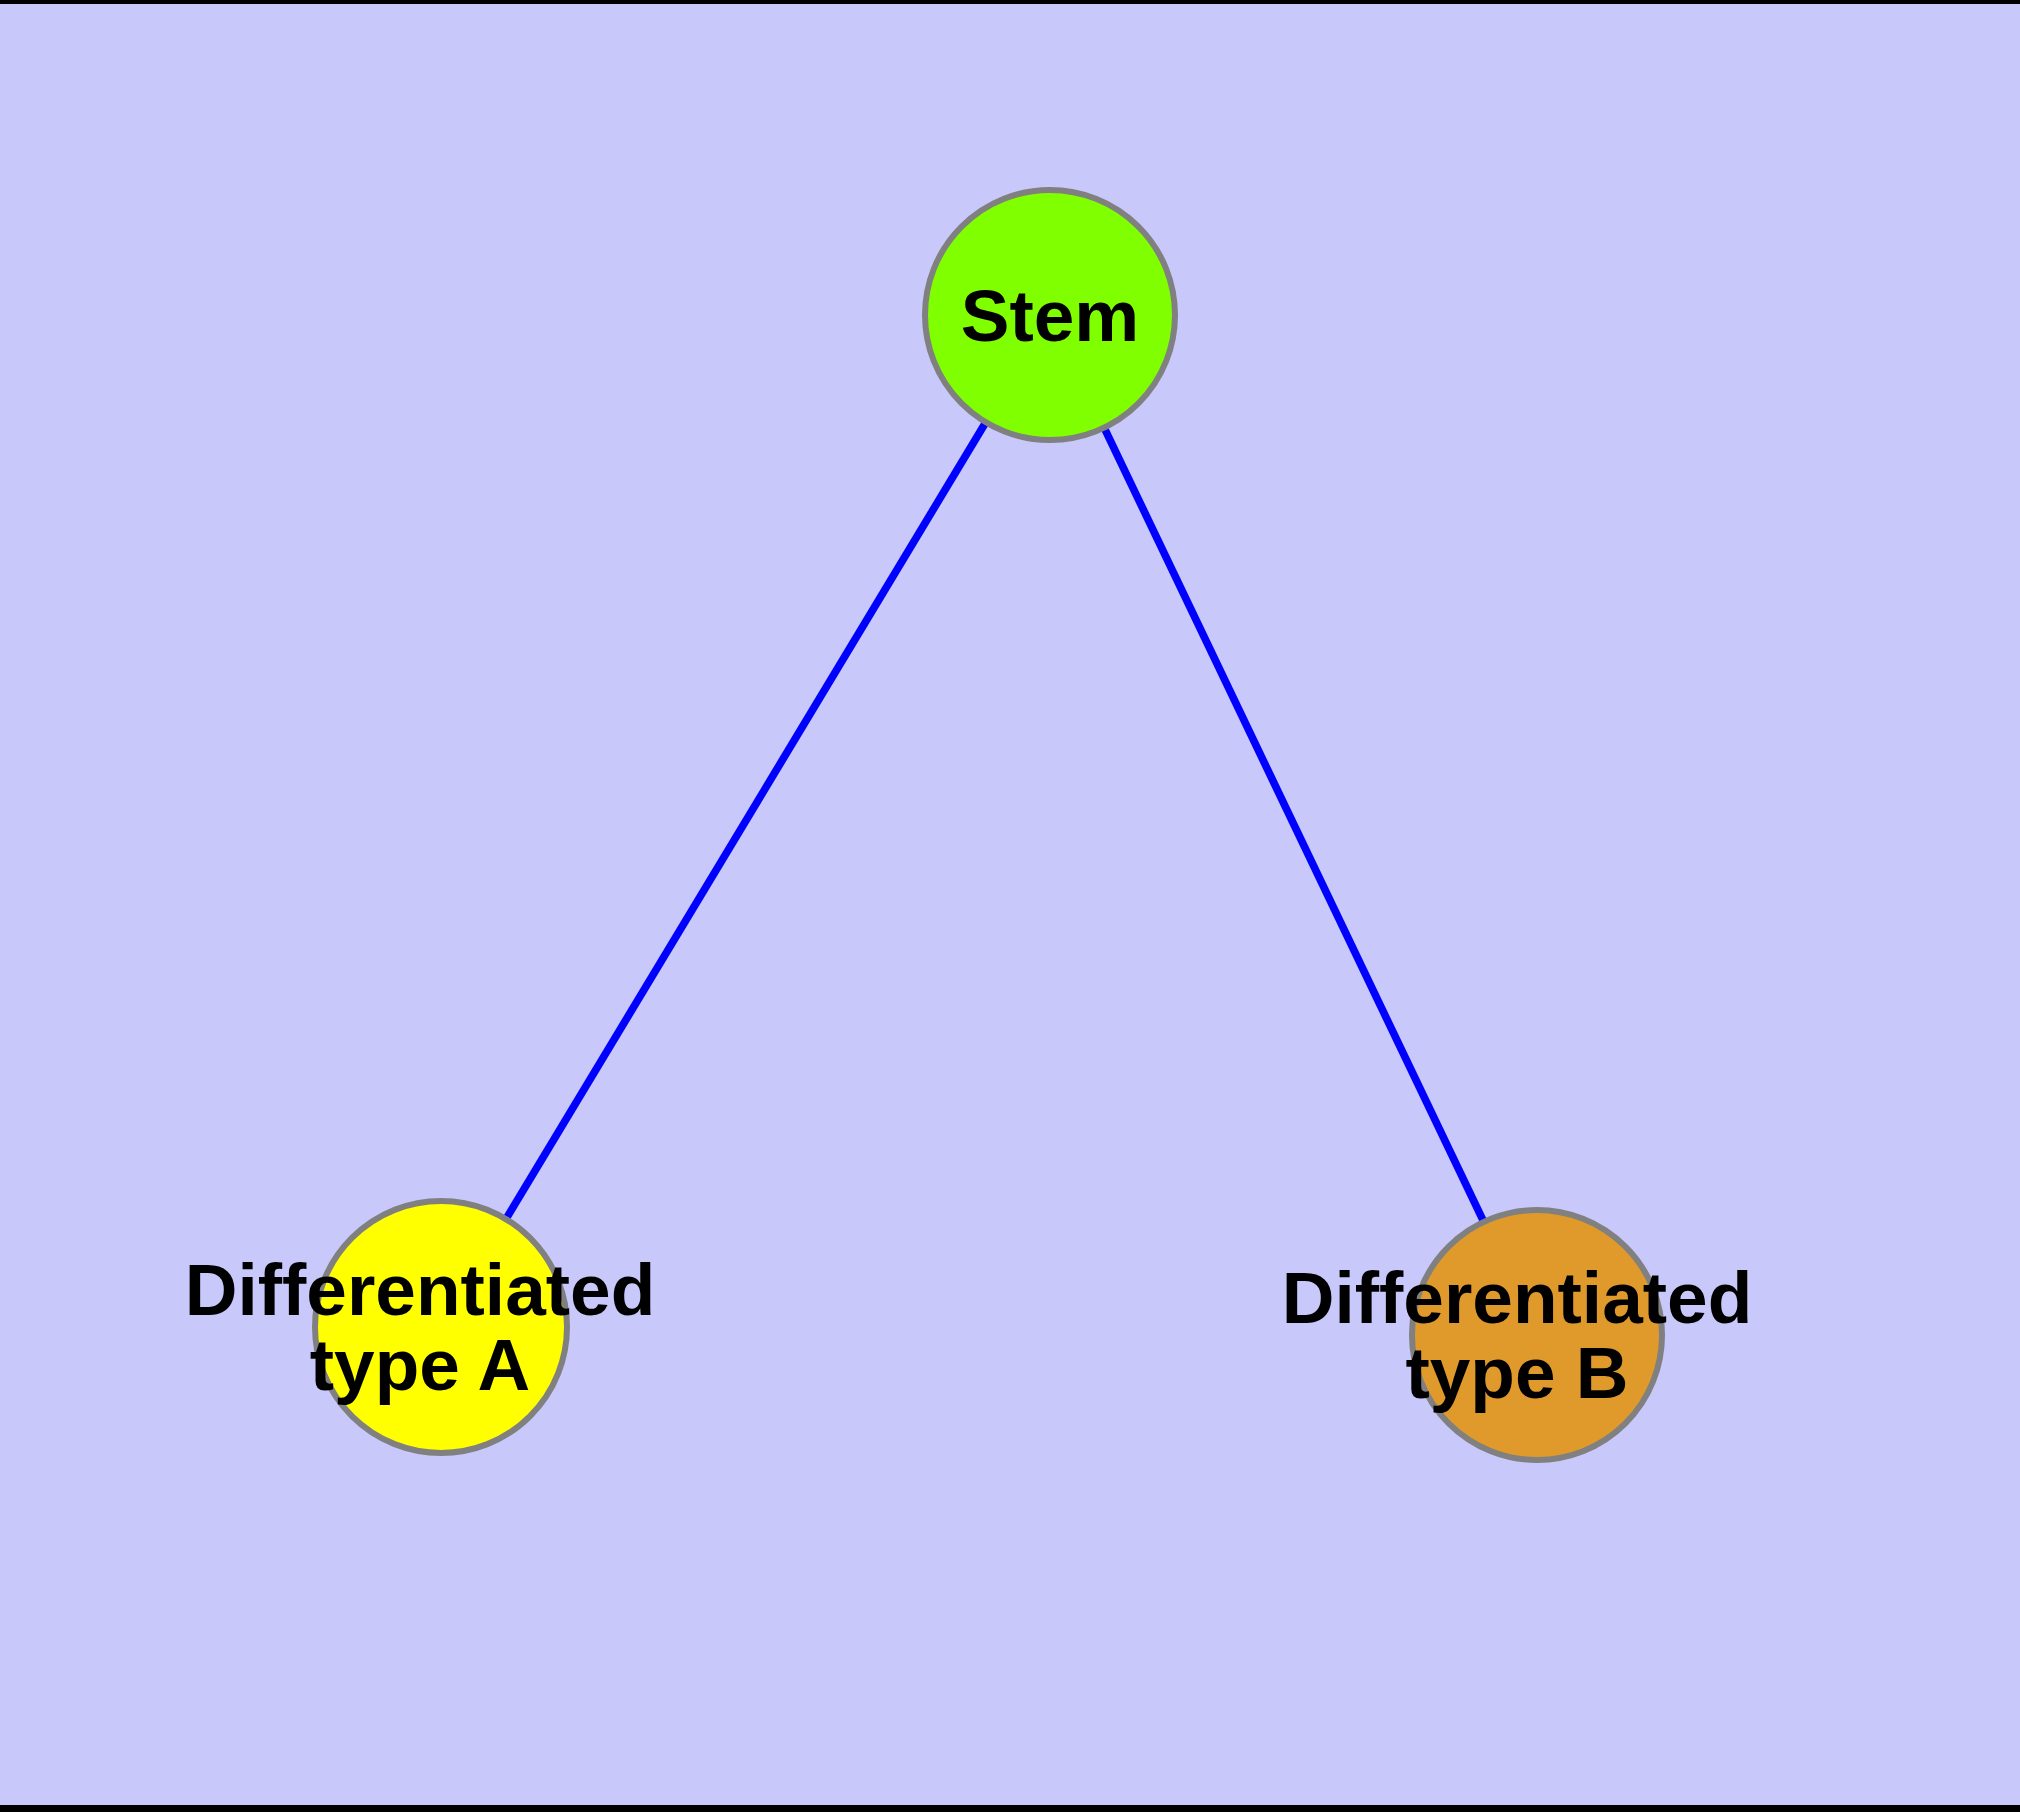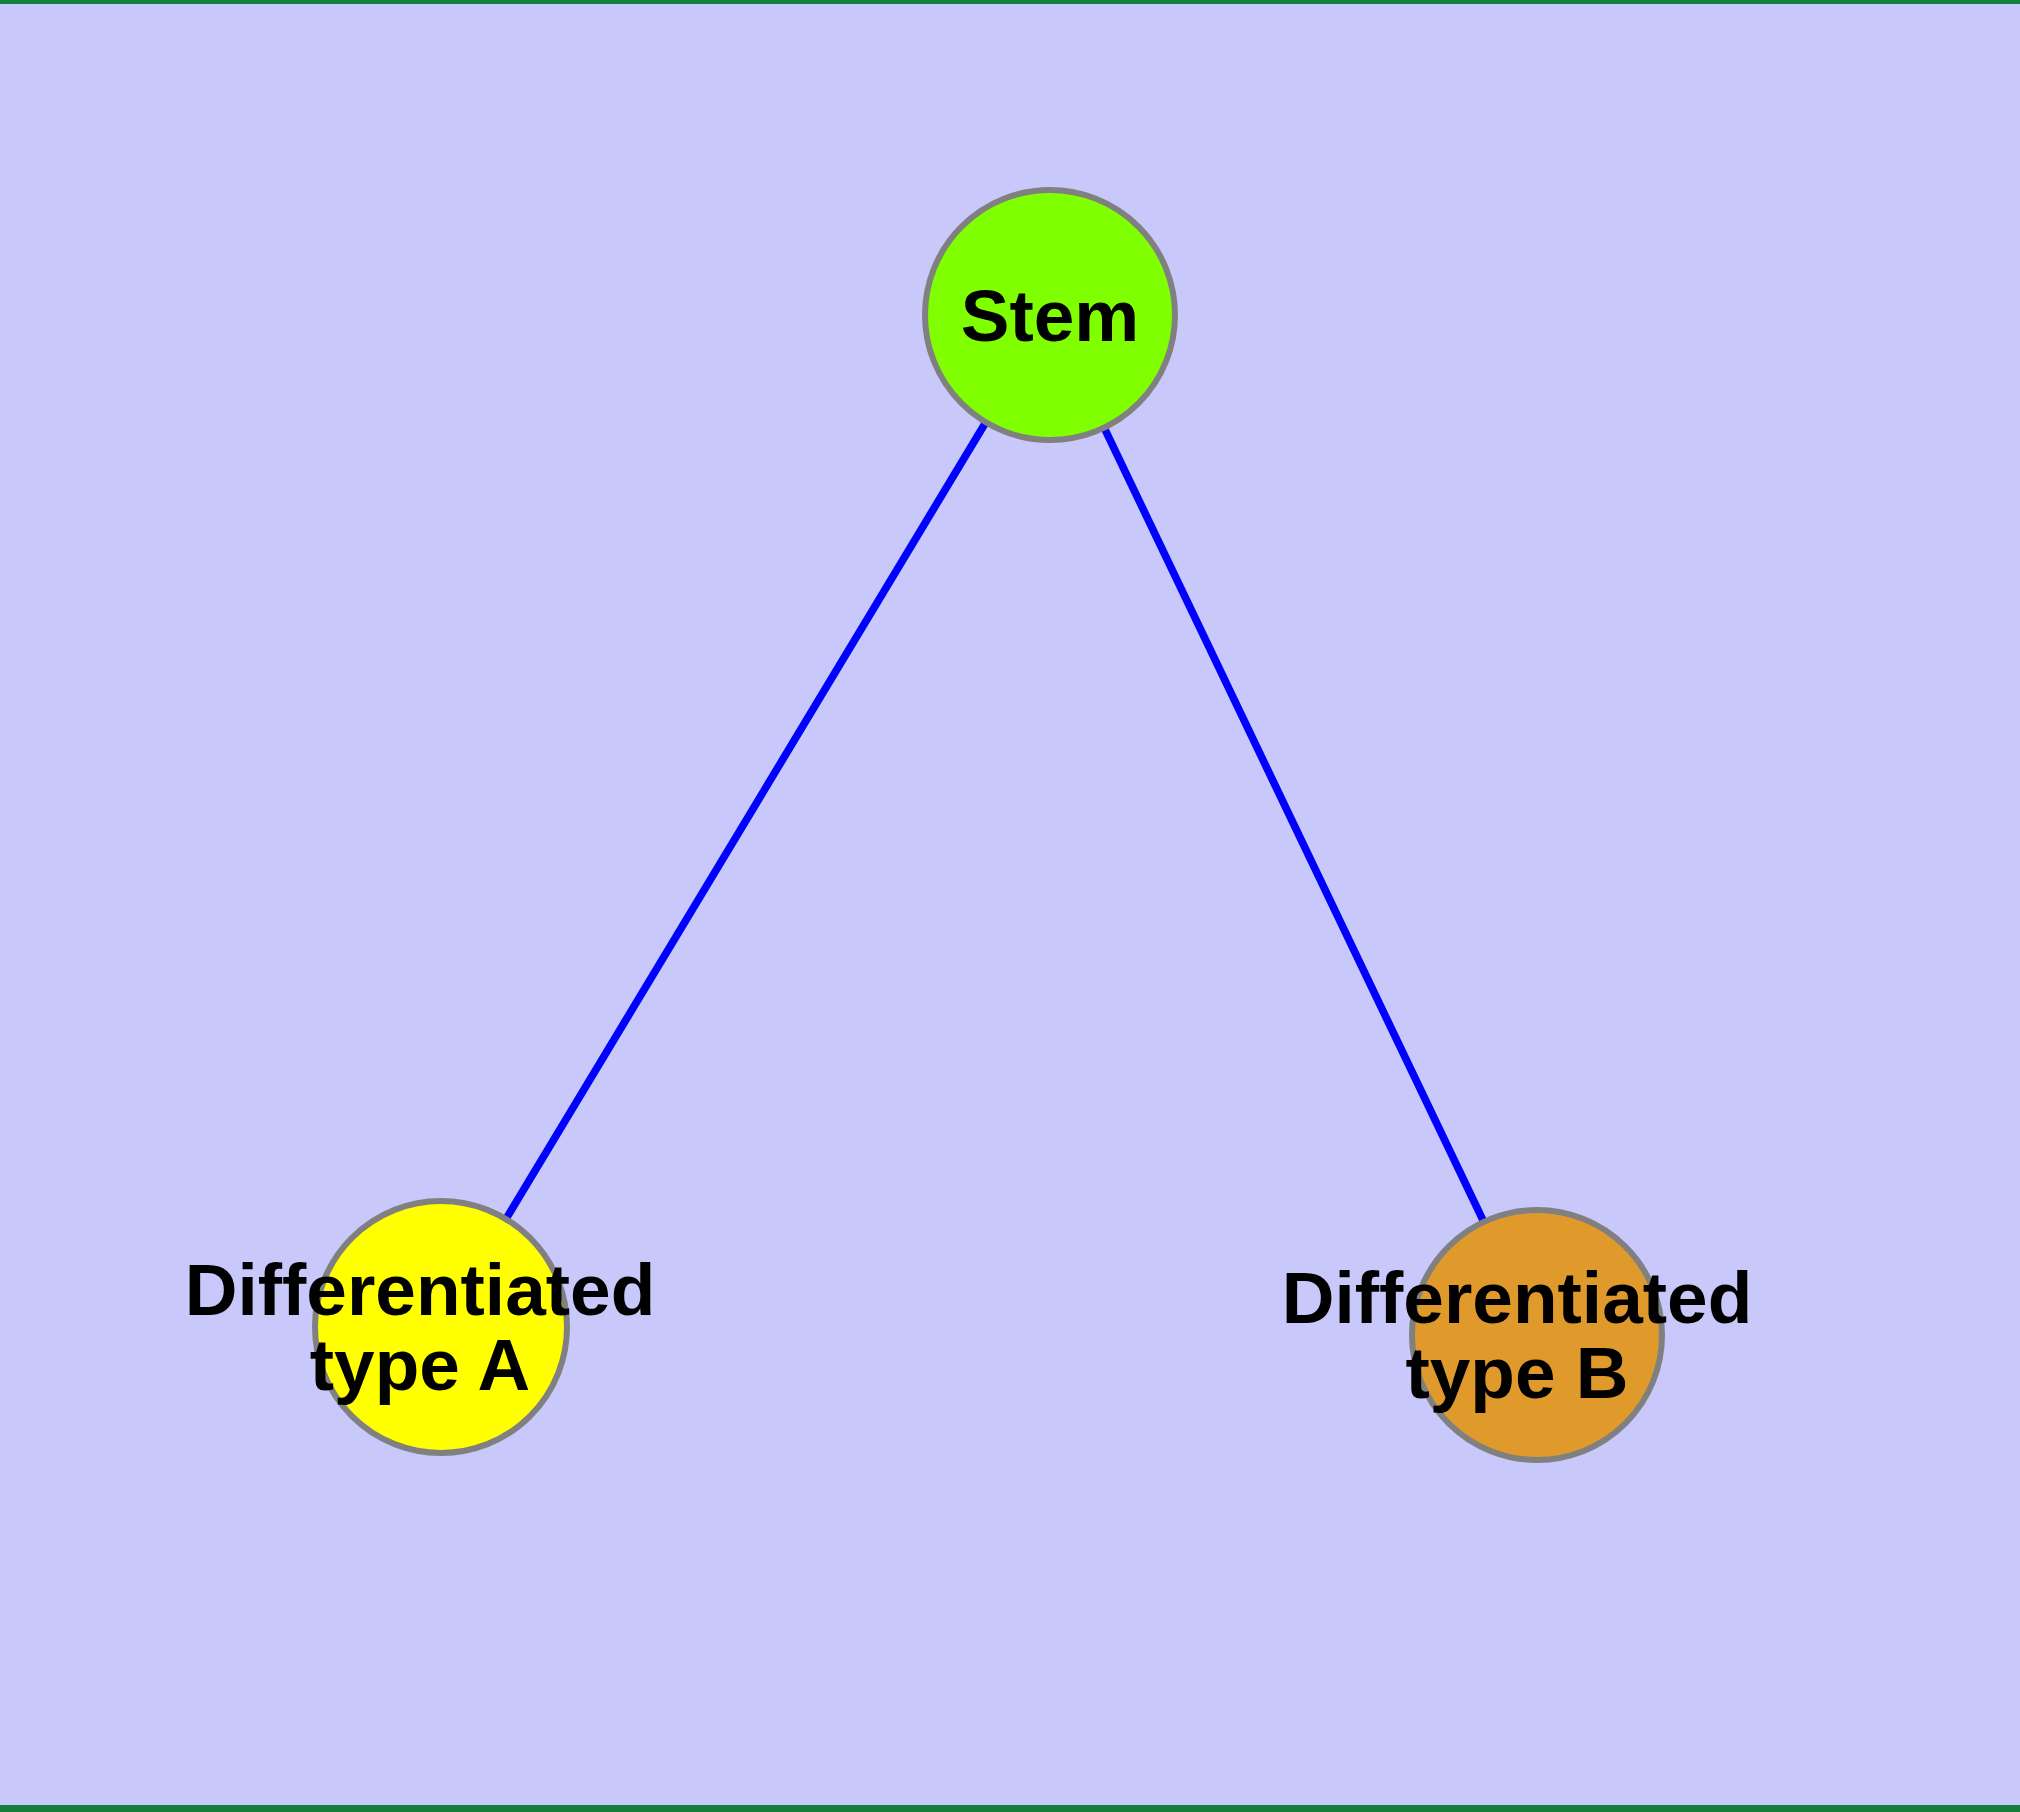--- a/index.html
+++ b/index.html
@@ -10,21 +10,21 @@
   body {
     width: 2021px;
     height: 1812px;
     overflow: hidden;
     font-family: "Liberation Sans", sans-serif;
   }
   #graph-canvas {
     position: relative;
     width: 2021px;
     height: 1812px;
-    background: #15803d;
+    background: #000000;
     overflow: hidden;
   }
   #plot-area {
     position: absolute;
     left: 0;
     top: 4.2px;
     width: 2021px;
     height: 1801px;
     background: #c8c8fa;
     overflow: hidden;

